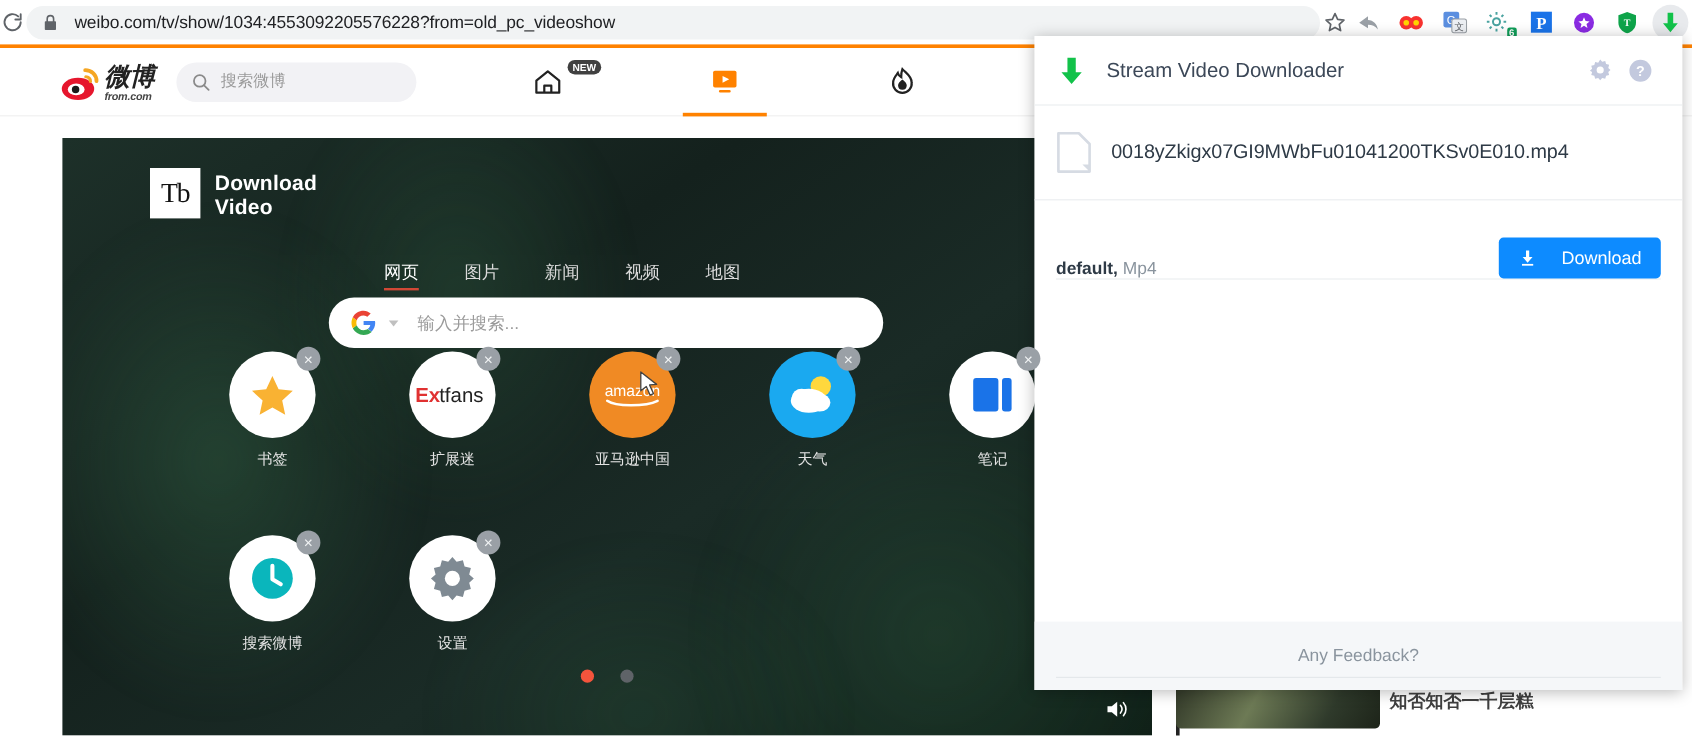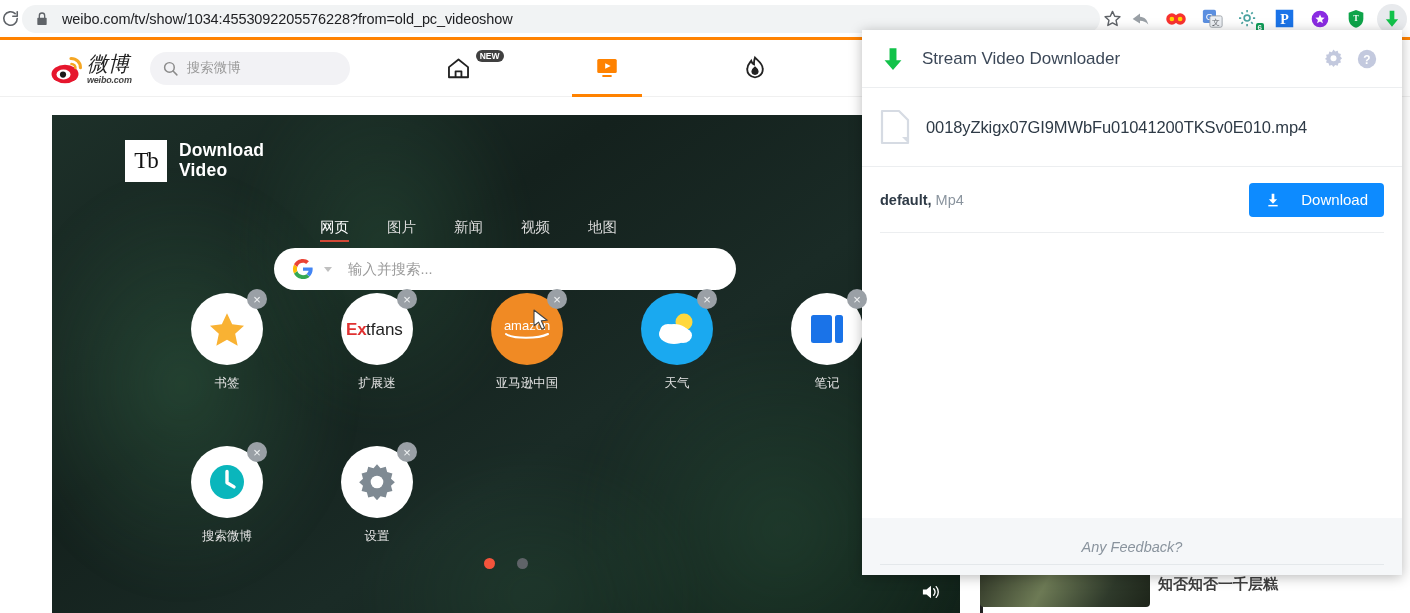--- a/index.html
+++ b/index.html
@@ -59,21 +59,21 @@
 
   #wb-header {
     position: absolute; left: 0; top: 0; width: 1410px; height: 57px;
     background: #fff; border-bottom: 1px solid #f0f0f0;
     display: flex; align-items: center;
   }
   #wb-logo { margin-left: 50px; display: flex; align-items: flex-end; }
   #wb-logo-mark { width: 34px; height: 28px; position: relative; }
   #wb-logo-text { margin-left: 3px; position: relative; top: 1px; }
   #wb-logo-cn {
-    font-family: "Liberation Serif", serif; font-style: italic; font-weight: normal;
+    font-family: "Liberation Serif", serif; font-style: italic; font-weight: bold;
     font-size: 21px; color: #222; line-height: 20px; letter-spacing: 0px;
   }
   #wb-logo-en {
     font-size: 9px; color: #444; font-style: italic; font-weight: bold;
     letter-spacing: -0.2px; margin-top: 1px;
   }
   #wb-search {
     margin-left: 18px; width: 200px; height: 33px; background: #f2f2f5;
     border-radius: 17px; display: flex; align-items: center; padding: 0 12px;
   }
@@ -99,21 +99,21 @@
   #video {
     position: absolute; left: 52px; top: 75px; width: 908px; height: 498px;
     background: linear-gradient(145deg,#1d3029 0%,#14211d 35%,#1a2b26 60%,#102018 100%);
     overflow: hidden;
   }
   #video .leaf {
     position: absolute; border-radius: 50%;
     background: radial-gradient(ellipse at center, rgba(70,140,95,0.30), rgba(40,90,60,0) 70%);
     filter: blur(12px);
   }
-  #wm { position: absolute; left: 45px; top: 25px; display: flex; align-items: flex-start; padding-left: 28px; }
+  #wm { position: absolute; left: 45px; top: 25px; display: flex; align-items: flex-end; padding-left: 28px; }
   #wm-box {
     width: 42px; height: 42px; background: #fff; display: flex; align-items: center; justify-content: center;
   }
   #wm-tb {
     font-family: "Liberation Serif", serif; font-size: 23px; color: #111; letter-spacing: -1px;
   }
   #wm-txt {
     margin-left: 12px; color: #fff; font-weight: bold; font-size: 17.5px; line-height: 20px;
     letter-spacing: 0.2px;
   }
@@ -178,35 +178,35 @@
   }
   .pp-hicon { width: 34px; height: 34px; display: flex; align-items: center; justify-content: center; }
   #pp-file {
     height: 79px; display: flex; align-items: center; padding: 0 18px;
     border-bottom: 1px solid #eceef0;
   }
   #pp-file-name {
     margin-left: 16px; font-size: 16.5px; color: #2e3a46; letter-spacing: -0.1px;
   }
   #pp-row {
-    height: 65px; display: flex; align-items: center; padding: 0 18px;
+    height: 65px; display: flex; align-items: flex-end; padding: 0 18px;
   }
   #pp-fmt { font-size: 14.5px; color: #8a949e; }
   #pp-fmt b { color: #2e3a46; font-weight: bold; }
   #pp-dl {
     margin-left: auto; background: #0d8bff; color: #fff; border: none; border-radius: 4px;
     height: 34px; padding: 0 16px; font-size: 15px; display: flex; align-items: center; gap: 20px;
     font-family: "Liberation Sans", sans-serif; cursor: pointer;
   }
   #pp-row-sep { margin: 0 18px; height: 1px; background: #eceef0; }
   #pp-footer {
     position: absolute; left: 0; bottom: 0; width: 540px; height: 57px;
     background: #f5f7f9; display: flex; align-items: center; justify-content: center;
   }
-  #pp-feedback { font-size: 14.5px; color: #8a949e; font-style: italic; }
+  #pp-feedback { font-size: 14.5px; color: #8a949e; }
   #pp-footer-line {
     position: absolute; left: 18px; right: 18px; bottom: 10px; height: 1px; background: #e4e8eb;
   }
   
   #cursor { position: absolute; left: 533px; top: 309px; z-index: 40; }
 </style>
 </head>
 <body>
 
 <div id="browser-chrome">
@@ -307,21 +307,21 @@
         <svg width="34" height="28" viewBox="0 0 34 28">
           <ellipse cx="15" cy="18" rx="13.5" ry="9.3" fill="#e6162d"></ellipse>
           <ellipse cx="13.5" cy="18.5" rx="7" ry="4.9" fill="#fff"></ellipse>
           <circle cx="13" cy="18.6" r="3.1" fill="#1a1a1a"></circle>
           <path d="M21 2.5c5.4 0 9.6 4 9.4 9.1" fill="none" stroke="#f5a623" stroke-width="3.2" stroke-linecap="round"></path>
           <path d="M21.5 8c2.3 0 4 1.7 3.9 3.9" fill="none" stroke="#f5a623" stroke-width="2.6" stroke-linecap="round"></path>
         </svg>
       </div>
       <div id="wb-logo-text">
         <div id="wb-logo-cn">微博</div>
-        <div id="wb-logo-en">weibo.com</div>
+        <div id="wb-logo-en">from.com</div>
       </div>
     </div>
 
     <div id="wb-search">
       <svg width="17" height="17" viewBox="0 0 24 24" fill="none" stroke="#8a8a8a" stroke-width="2.1">
         <circle cx="10.5" cy="10.5" r="6.8"></circle>
           <path d="M15.6 15.6L21 21" stroke-linecap="round"></path>
       </svg>
       <span id="wb-search-ph">搜索微博</span>
     </div>

